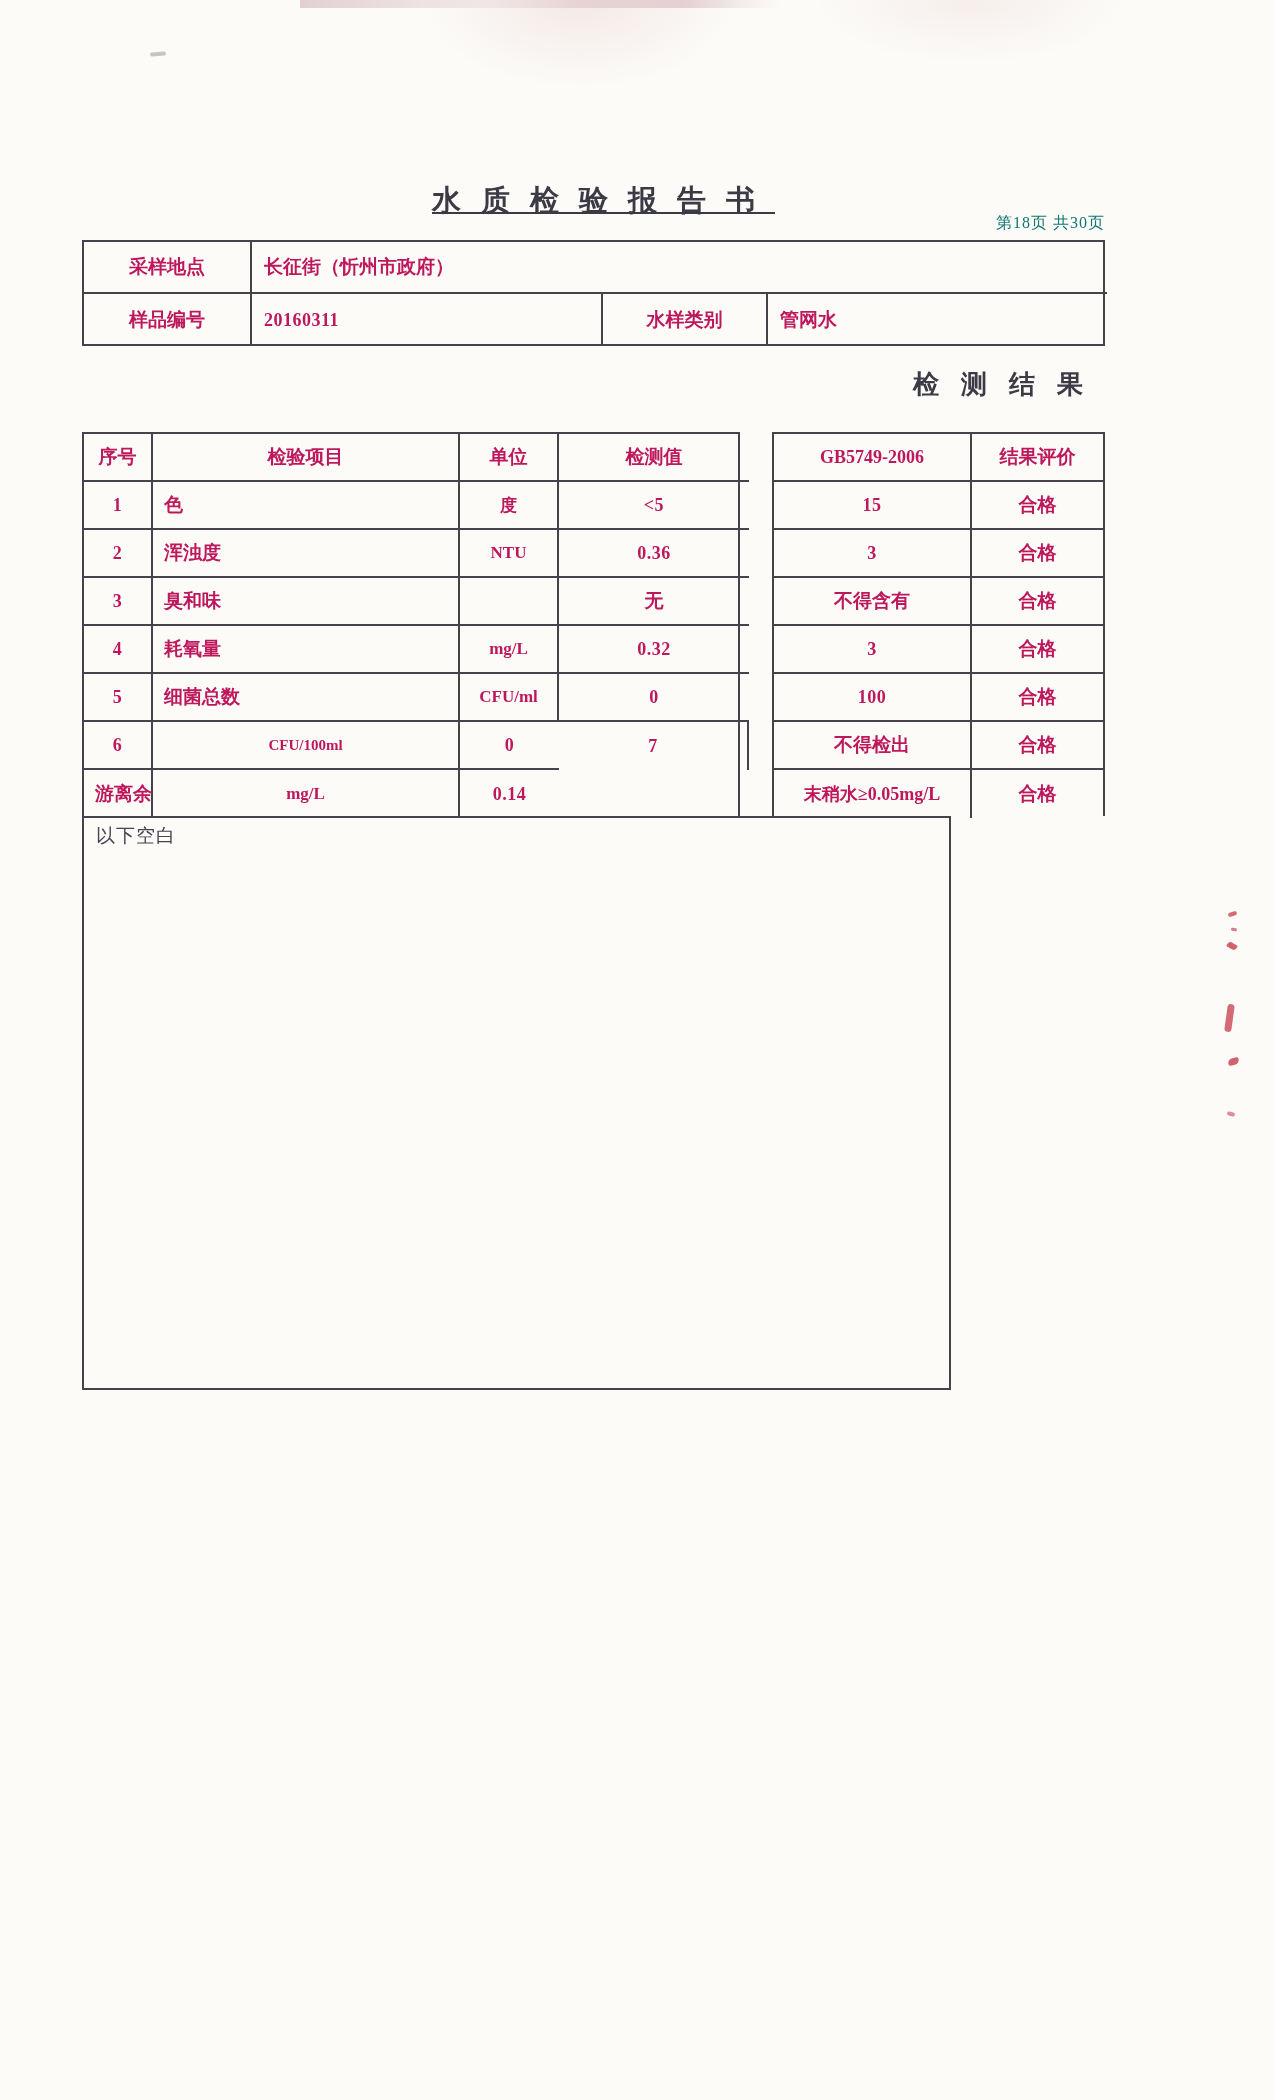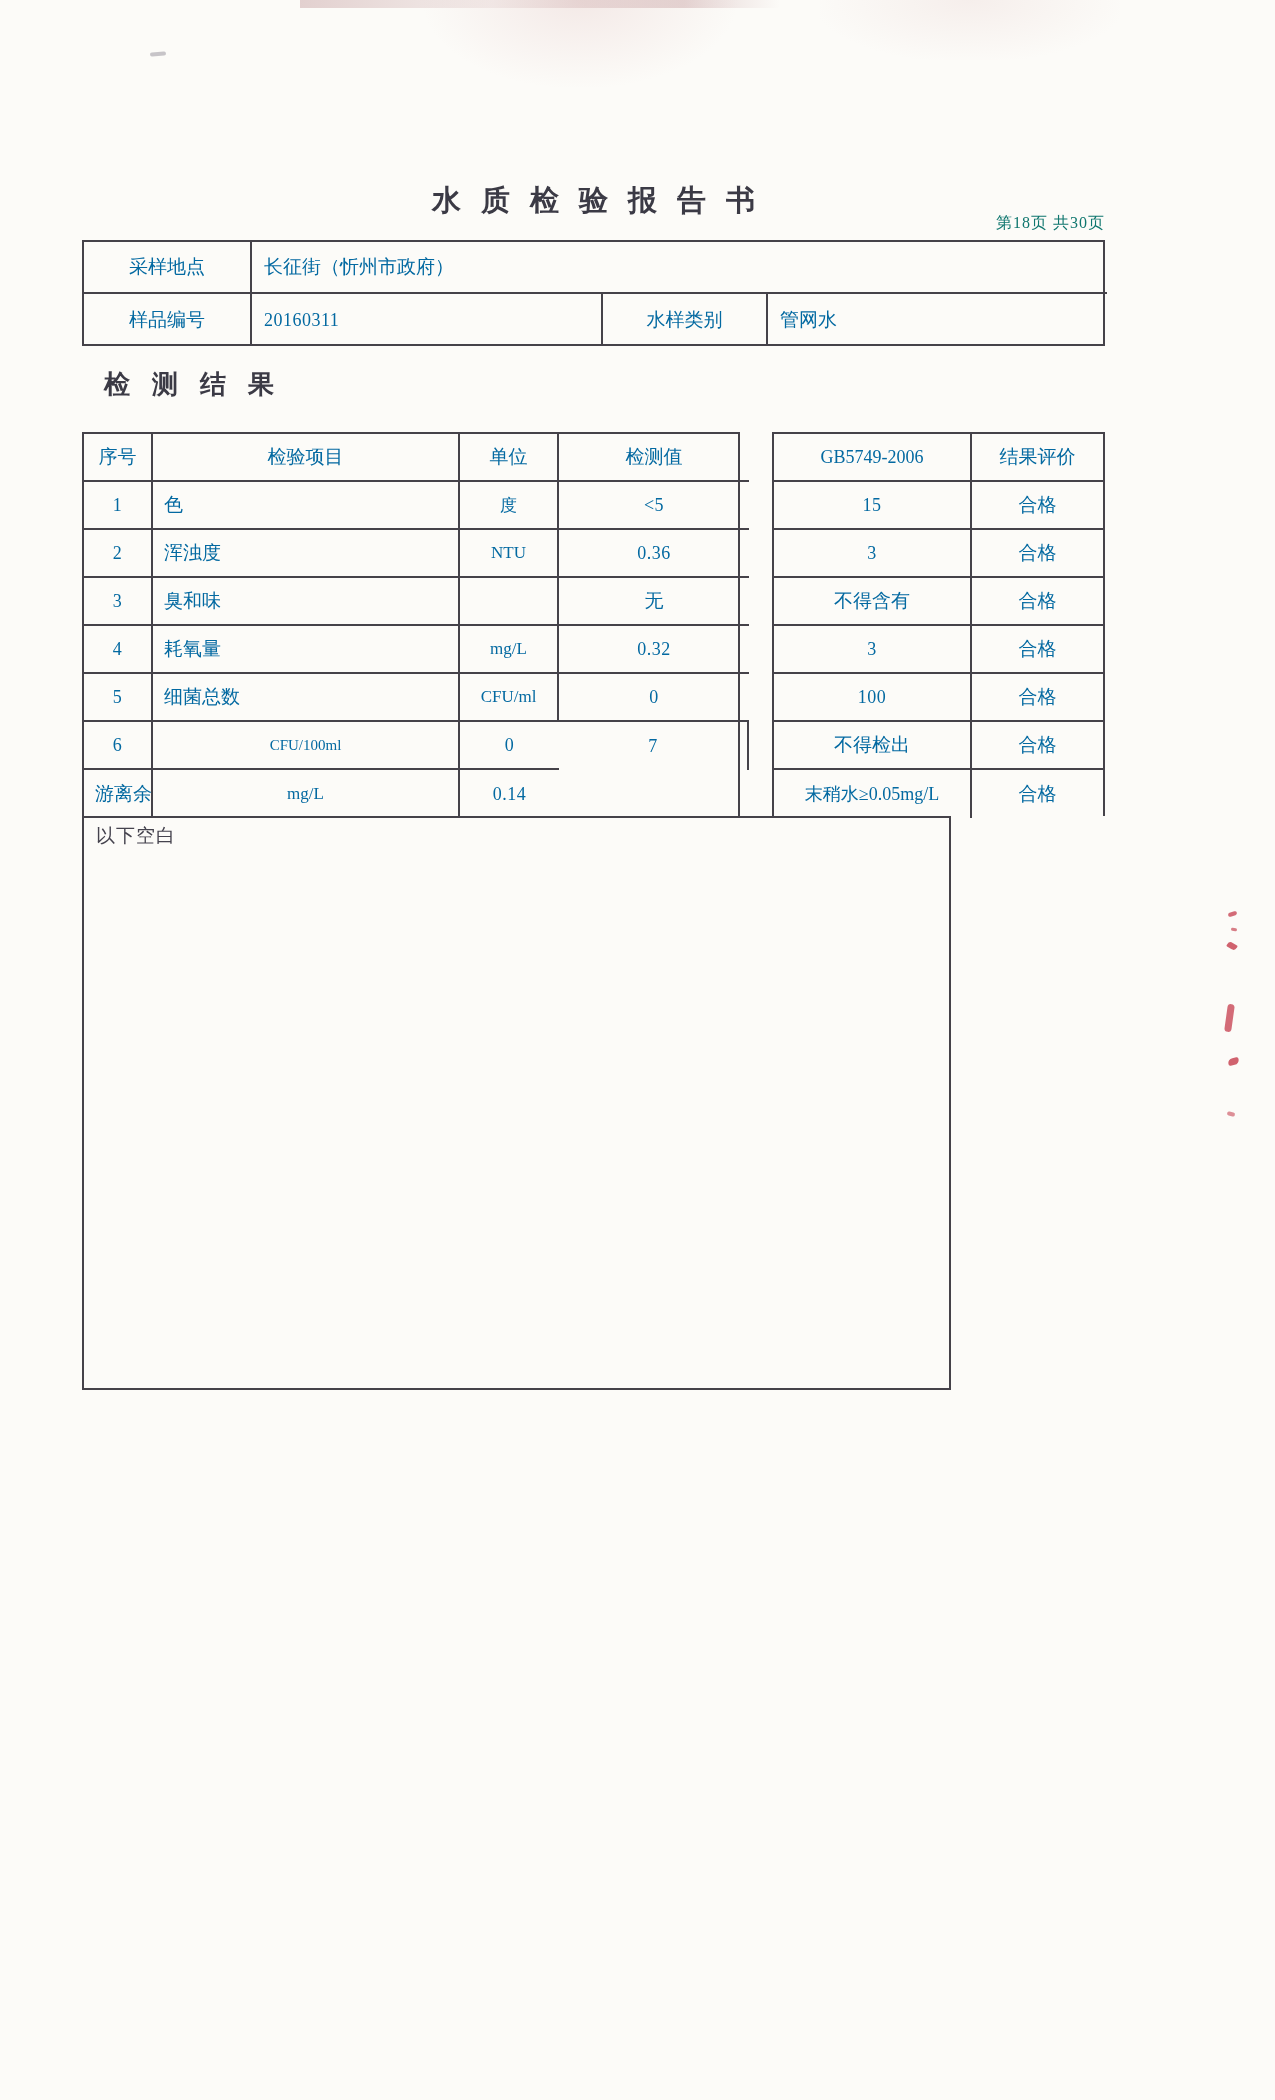--- a/index.html
+++ b/index.html
@@ -36,47 +36,48 @@
   .rm3{left:1227px;top:943px;width:10px;height:6px;transform:rotate(32deg);opacity:.85;border-radius:4px 1px 4px 1px;}
   .rm4{left:1226px;top:1004px;width:7px;height:28px;transform:rotate(8deg);opacity:.8;border-radius:4px;}
   .rm5{left:1228px;top:1058px;width:11px;height:7px;transform:rotate(-12deg);opacity:.85;border-radius:5px 2px 5px 2px;}
   .rm6{left:1227px;top:1112px;width:8px;height:4px;transform:rotate(15deg);opacity:.6;}
   
   .doc-title{
     position:absolute;left:82px;top:181px;width:1023px;
     text-align:center;font-size:29px;font-weight:bold;
     letter-spacing:20px;padding-left:20px;box-sizing:border-box;
     color:#3b3a45;
+    text-decoration:underline;
   }
   .page-info{
     position:absolute;left:82px;top:213px;width:1023px;
     text-align:right;font-size:16px;letter-spacing:1px;color:#0f766e;
   }
   
   .tbl{position:absolute;display:grid;border:2px solid #454249;box-sizing:border-box;background:transparent;}
   .cell{
     display:flex;align-items:center;justify-content:center;
     border-right:2px solid #454249;border-bottom:2px solid #454249;
-    box-sizing:border-box;font-size:19px;color:#0369a1;
-    white-space:nowrap;overflow:hidden;
+    box-sizing:border-box;font-size:19px;color:#be185d;
+    white-space:nowrap;overflow:hidden;font-weight:bold;
   }
   .cell.last-col{border-right:none;}
   .cell.last-row{border-bottom:none;}
   .cell.left{justify-content:flex-start;padding-left:12px;}
   .num{font-size:18px;letter-spacing:.5px;}
   
   .info-table{
     left:82px;top:240px;width:1023px;height:106px;
     grid-template-columns:168px 351px 165px 339px;
     grid-template-rows:52px 52px;
   }
   
   .section-heading{
     position:absolute;left:82px;top:367px;width:1023px;
-    text-align:left;font-size:26px;font-weight:bold;
+    text-align:right;font-size:26px;font-weight:bold;
     letter-spacing:22px;padding-left:22px;box-sizing:border-box;
     color:#3b3a45;
   }
   
   .results-left{
     left:82px;top:432px;width:658px;height:384px;
     grid-template-columns:69px 307px 99px 190px;
     grid-template-rows:repeat(8,48px);
     border-bottom:none;
   }

